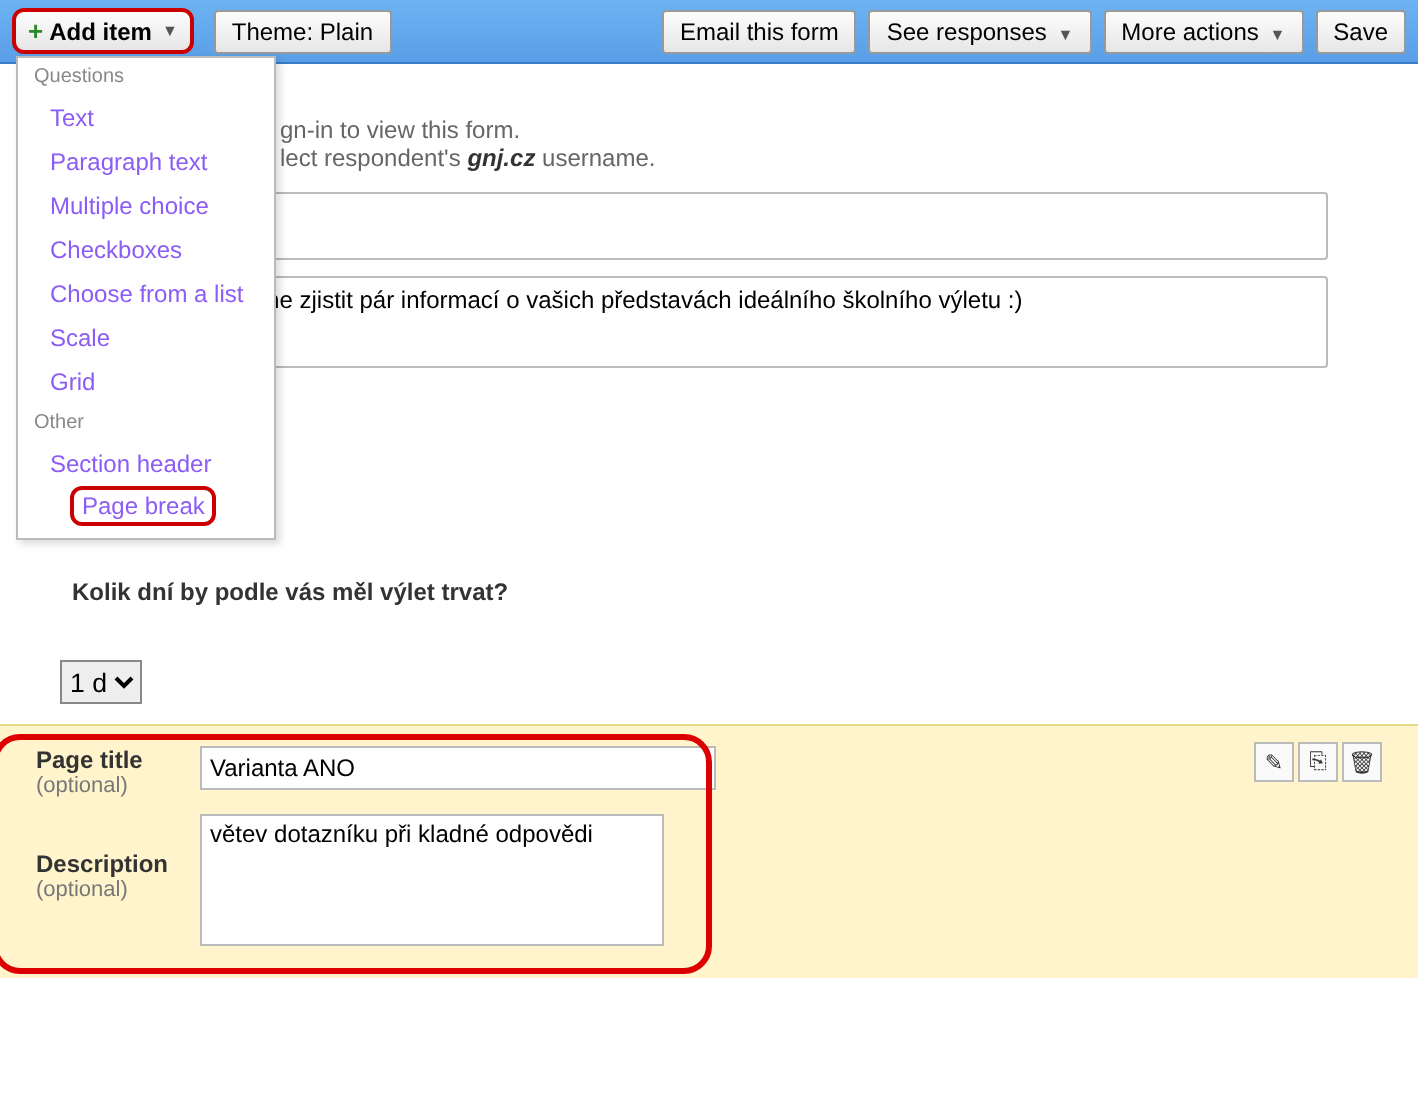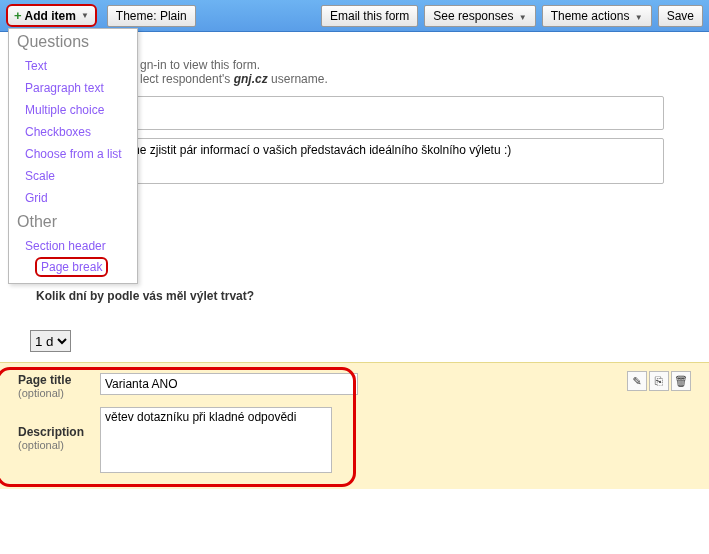--- a/index.html
+++ b/index.html
@@ -5,21 +5,21 @@
   * { box-sizing: border-box; margin: 0; padding: 0; }
   body { font-family: Arial, sans-serif; font-size: 12px; color: #333; width: 709px; background: #fff; }
   .toolbar { background: linear-gradient(#6db3f2, #5a9ee8); border-bottom: 1px solid #3a7bc8; padding: 4px 6px; display: flex; align-items: center; gap: 6px; }
   .btn { background: linear-gradient(#fdfdfd, #e6e6e6); border: 1px solid #999; border-radius: 2px; padding: 3px 8px; font-size: 12px; cursor: pointer; white-space: nowrap; }
   .btn.add { border: 2px solid #c00; border-radius: 6px; padding: 2px 6px; display: flex; align-items: center; gap: 3px; font-weight: bold; }
   .tri-down { font-size: 8px; color: #555; margin-left: 2px; }
   .plus-icon { color: #2a8a2a; font-weight: bold; font-size: 13px; }
   .theme { margin-left: 4px; }
   .spacer { flex: 1; }
   .dropdown { position: absolute; top: 28px; left: 8px; width: 130px; background: #fff; border: 1px solid #bbb; box-shadow: 2px 2px 4px rgba(0,0,0,0.15); z-index: 10; }
-  .dd-header { color: #888; padding: 4px 8px; font-size: 16px; }
+  .dd-header { color: #888; padding: 4px 8px; font-size: 10px; }
   .dd-item { padding: 4px 8px 4px 16px; cursor: pointer; color: #8b5cf6; }
   .dd-item.highlight { border: 2px solid #c00; border-radius: 6px; display: inline-block; margin-left: 26px; padding: 1px 4px; }
   .content { padding: 26px 24px 4px 140px; color: #666; position: relative; }
   .content .line2 b { color: #333; font-weight: bold; font-style: italic; }
   .form-area { padding: 6px 24px 12px 24px; }
   .title-input { width: 640px; height: 34px; border: 1px solid #bbb; border-radius: 2px; padding: 4px; margin-bottom: 8px; }
   .desc-input { width: 640px; height: 46px; border: 1px solid #bbb; border-radius: 2px; padding: 4px; font-family: Arial; font-size: 12px; resize: none; }
   .question-block { padding: 8px 24px 4px 36px; }
   .question-title { font-weight: bold; margin-bottom: 8px; }
   .radio-row { display: flex; align-items: center; gap: 8px; margin-bottom: 6px; margin-left: 4px; color: #555; }
@@ -56,21 +56,21 @@
       <span>Theme:</span>
       <span>Plain</span>
     </button>
     <div class="spacer"></div>
     <button class="btn">Email this form</button>
     <button class="btn">
       <span>See responses</span>
       <span class="tri-down">▼</span>
     </button>
     <button class="btn">
-      <span>Theme actions</span>
+      <span>More actions</span>
       <span class="tri-down">▼</span>
     </button>
     <button class="btn">Save</button>
   </div>
 
   <div class="dropdown">
     <div class="dd-header">Questions</div>
     <div class="dd-item">Text</div>
     <div class="dd-item">Paragraph text</div>
     <div class="dd-item">Multiple choice</div>

